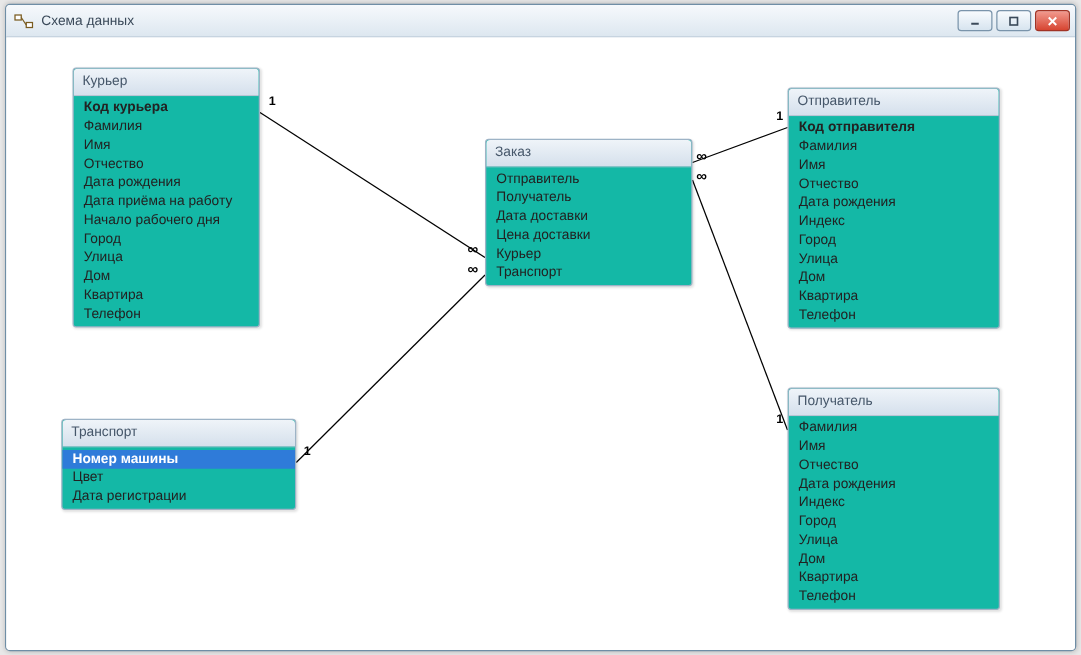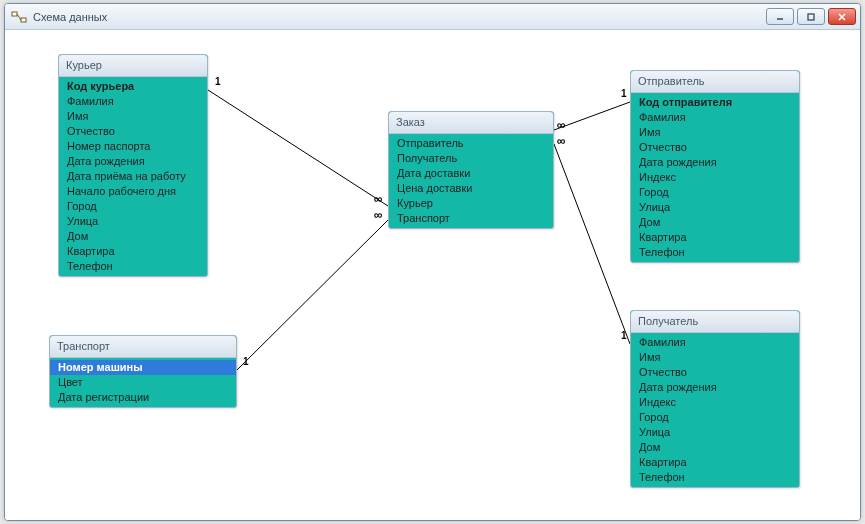--- a/index.html
+++ b/index.html
@@ -166,21 +166,20 @@
     <span class="rel-label" style="left:616px; top:300px;">1</span>
     <span class="rel-label rel-inf" style="left:552px; top:104px;">∞</span>
 
     <div class="entity" style="left:53px; top:24px; width:150px;">
       <div class="entity-header">Курьер</div>
       <div class="entity-body">
           <div class="field pk">Код курьера</div>
           <div class="field">Фамилия</div>
           <div class="field">Имя</div>
           <div class="field">Отчество</div>
-          <div class="field">Номер паспорта</div>
           <div class="field">Дата рождения</div>
           <div class="field">Дата приёма на работу</div>
           <div class="field">Начало рабочего дня</div>
           <div class="field">Город</div>
           <div class="field">Улица</div>
           <div class="field">Дом</div>
           <div class="field">Квартира</div>
           <div class="field">Телефон</div>
         </div>
     </div>

